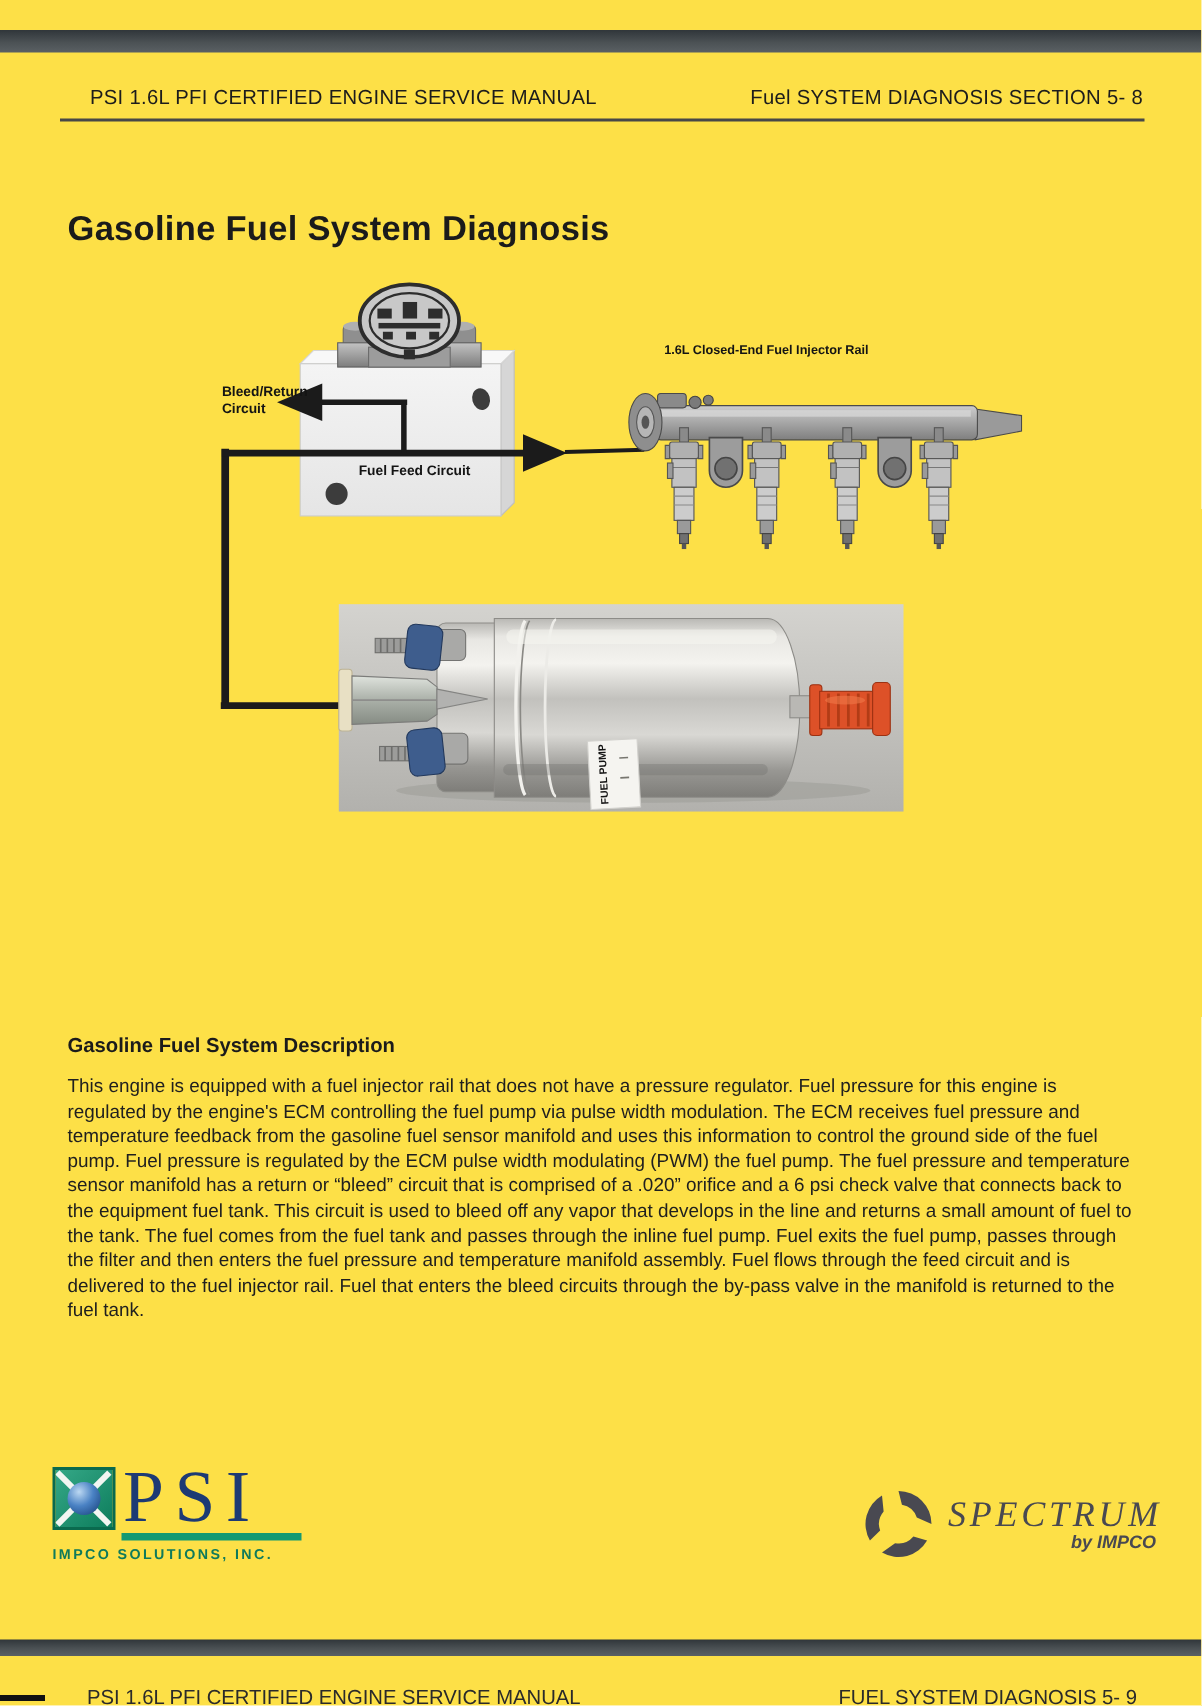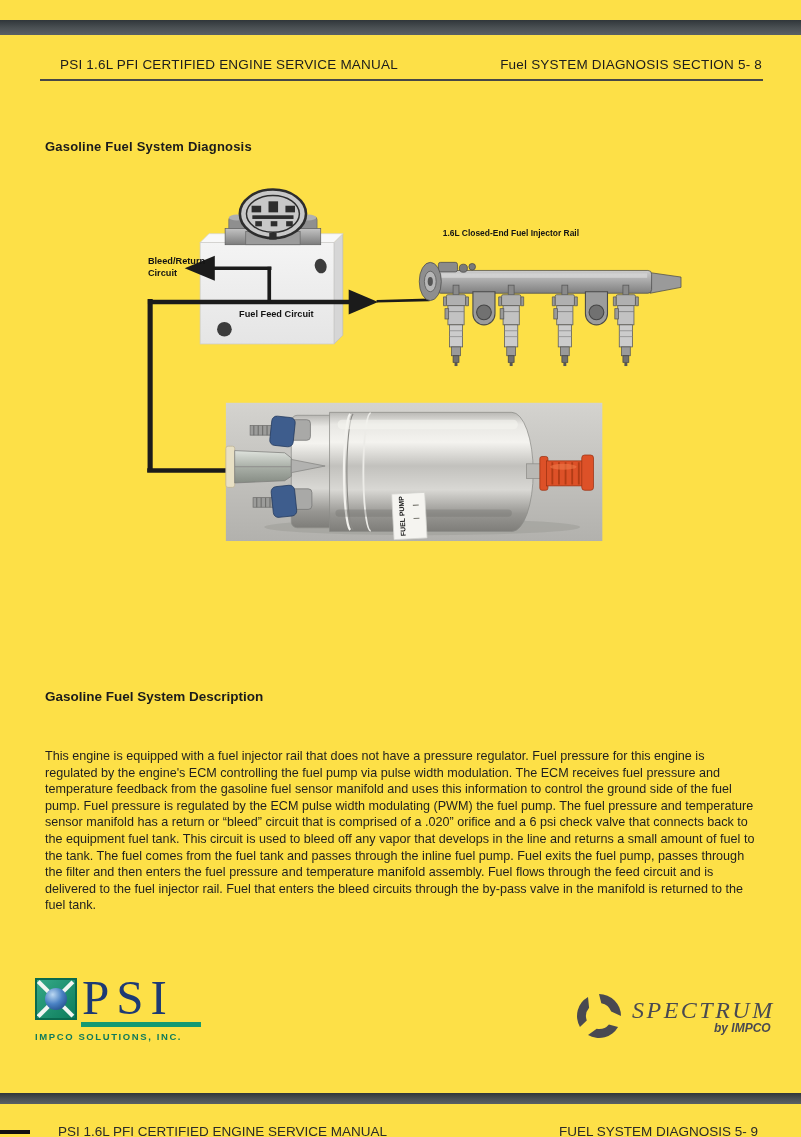--- a/index.html
+++ b/index.html
@@ -5,25 +5,25 @@
   html,body{margin:0;padding:0;background:#ffffff;}
   .page{position:relative;width:801px;height:1137px;background:#fde047;overflow:hidden;
         font-family:"Liberation Sans",sans-serif;color:#1e1e1e;}
   .band{position:absolute;left:0;width:801px;height:15px;
         background:linear-gradient(#30363a,#4b5154 55%,#5a6064);}
   .band-top{top:20px;}
   .band-bottom{top:1093px;height:11px;}
   .hdr{position:absolute;top:57px;left:60px;width:702px;display:flex;
        justify-content:space-between;font-size:13.5px;letter-spacing:.2px;color:#1c1c1c;}
   .hdr-rule{position:absolute;top:79px;left:40px;width:723px;height:2px;background:#474747;}
-  .doc-title{position:absolute;top:139px;left:45px;font-size:13px;font-weight:bold;color:#1b1b1b;letter-spacing:.2px;}
+  .doc-title{position:absolute;top:139px;left:45px;font-size:23px;font-weight:bold;color:#1b1b1b;letter-spacing:.2px;}
   .diagram{position:absolute;left:0;top:180px;}
   .diagram text{font-family:"Liberation Sans",sans-serif;font-weight:bold;fill:#141414;}
   .desc-head{position:absolute;top:689px;left:45px;font-size:13.5px;font-weight:bold;color:#1b1b1b;}
-  .desc-body{position:absolute;top:716px;left:45px;width:712px;font-size:12.6px;line-height:16.6px;color:#1f1f1f;margin-top:32px;}
+  .desc-body{position:absolute;top:716px;left:45px;width:712px;font-size:12.6px;line-height:16.6px;color:#1f1f1f;}
   
   .psi{position:absolute;left:35px;top:978px;}
   .psi-row{display:flex;align-items:flex-start;}
   .psi-square{position:relative;width:42px;height:42px;border:2px solid #0a6a4e;box-sizing:border-box;
               background:linear-gradient(135deg,#35a887,#0d7d5c);overflow:hidden;}
   .psi-square .xbar{position:absolute;left:-15%;top:50%;width:130%;height:4px;background:#f2f6f2;margin-top:-2px;}
   .psi-square .x1{transform:rotate(45deg);}
   .psi-square .x2{transform:rotate(-45deg);}
   .psi-square .sphere{position:absolute;left:50%;top:50%;width:22px;height:22px;margin:-11px 0 0 -11px;border-radius:50%;
               background:radial-gradient(circle at 35% 30%,#bcd8f2,#4a82c4 45%,#133b74);}

